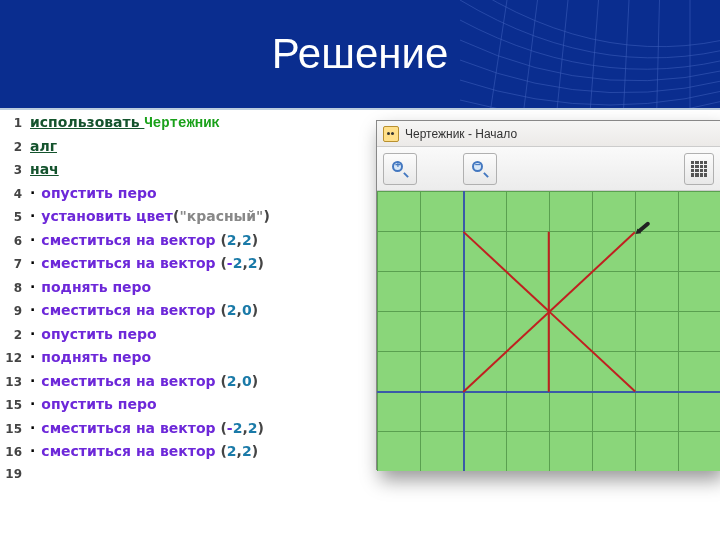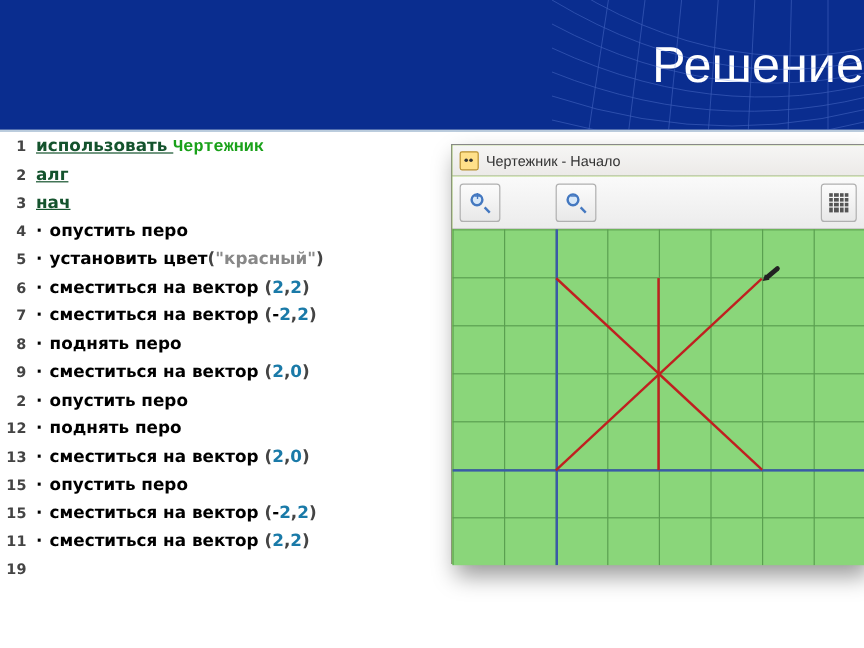--- a/index.html
+++ b/index.html
@@ -1,32 +1,32 @@
 <!DOCTYPE html>
 <html><head>
 <meta charset="utf-8">
 <style>
   * { box-sizing: border-box; margin: 0; padding: 0; }
   body { width: 720px; height: 540px; font-family: Arial, sans-serif; overflow: hidden; position: relative; background: #fff; }
   .slide-header { height: 110px; background: #0a2d8f; position: relative; overflow: hidden; border-bottom: 2px solid #bcd; }
-  .slide-title { color: #fff; font-size: 42px; font-weight: normal; text-align: right; padding-top: 30px; }
+  .slide-title { color: #fff; font-size: 42px; font-weight: normal; text-align: center; padding-top: 30px; }
   .mesh { position: absolute; right: -40px; top: -20px; width: 300px; height: 200px; opacity: 0.5; }
   .content { position: relative; height: 430px; }
   .code-area { position: absolute; left: 0; top: 0; width: 380px; padding-top: 4px; }
   .code-line { display: flex; align-items: baseline; height: 23.5px; font-size: 14px; font-family: "DejaVu Sans", Arial, sans-serif; }
   .line-num { width: 30px; text-align: right; padding-right: 8px; color: #444; font-weight: bold; font-size: 12px; }
   .code-text { font-weight: bold; white-space: pre; }
   .kw { color: #14532d; text-decoration: underline; }
-  .cmd { color: #000000; }
+  .cmd { color: #6d28d9; }
   .ident { color: #1aa11a; font-family: Liberation Mono, monospace; }
   .str { color: #888; }
   .lit { color: #1a7aa8; }
   .punc { color: #444; }
   .dot { color: #000; padding-right: 6px; }
-  .drawer-window { position: absolute; right: 0; top: 10px; width: 344px; height: 350px; border: 1px solid #888; border-bottom: none; border-right: none; background: #84cc16; box-shadow: 4px 10px 18px rgba(0,0,0,0.4); }
+  .drawer-window { position: absolute; right: 0; top: 10px; width: 344px; height: 350px; border: 1px solid #888; border-bottom: none; border-right: none; background: #7dd3fc; box-shadow: 4px 10px 18px rgba(0,0,0,0.4); }
   .titlebar { height: 26px; background: linear-gradient(#f6f6f5,#eceae8); border-bottom: 1px solid #ccc; display: flex; align-items: center; padding: 0 6px; font-size: 12px; color: #333; }
   .titlebar-icon { width: 16px; height: 16px; margin-right: 6px; background: #ffe08a; border: 1px solid #b89030; border-radius: 2px; position: relative; }
   .titlebar-icon::after { content:""; position:absolute; left:3px; top:5px; width:3px; height:3px; background:#333; border-radius:50%; box-shadow:4px 0 0 #333; }
   .toolbar { height: 44px; background: linear-gradient(#fafafa,#ececec); border-bottom: 1px solid #ccc; display: flex; align-items: center; padding: 0 6px; gap: 46px; }
   .tool-btn { width: 34px; height: 32px; border: 1px solid #b0b0b0; border-radius: 3px; background: linear-gradient(#fcfcfc,#e8e8e8); display: flex; align-items: center; justify-content: center; cursor: pointer; }
   .zoom-icon { width: 16px; height: 16px; position: relative; }
   .zoom-icon .lens { width: 11px; height: 11px; border: 2px solid #4478c0; border-radius: 50%; position: absolute; left: 0; top: 0; background: #d8e8f8; }
   .zoom-icon .handle { width: 6px; height: 2px; background: #4478c0; position: absolute; right: -1px; bottom: 1px; transform: rotate(45deg); }
   .zoom-icon .sign { position: absolute; left: 3px; top: -2px; font-size: 10px; font-weight: bold; color: #4478c0; }
   .grid-btn { margin-left: auto; width: 30px; }
@@ -122,21 +122,21 @@
       </div>
       <div class="code-line">
         <div class="line-num">15</div>
         <div class="code-text"><span class="dot">·</span><span class="cmd">опустить перо</span></div>
       </div>
       <div class="code-line">
         <div class="line-num">15</div>
         <div class="code-text"><span class="dot">·</span><span class="cmd">сместиться на вектор </span><span class="punc">(</span><span class="cmd">-</span><span class="lit">2</span><span class="punc">,</span><span class="lit">2</span><span class="punc">)</span></div>
       </div>
       <div class="code-line">
-        <div class="line-num">11</div>
+        <div class="line-num">16</div>
         <div class="code-text"><span class="dot">·</span><span class="cmd">сместиться на вектор </span><span class="punc">(</span><span class="lit">2</span><span class="punc">,</span><span class="lit">2</span><span class="punc">)</span></div>
       </div>
       <div class="code-line">
         <div class="line-num">19</div>
         <div class="code-text"></div>
       </div>
     </div>
 
   <div class="drawer-window">
     <div class="titlebar">

